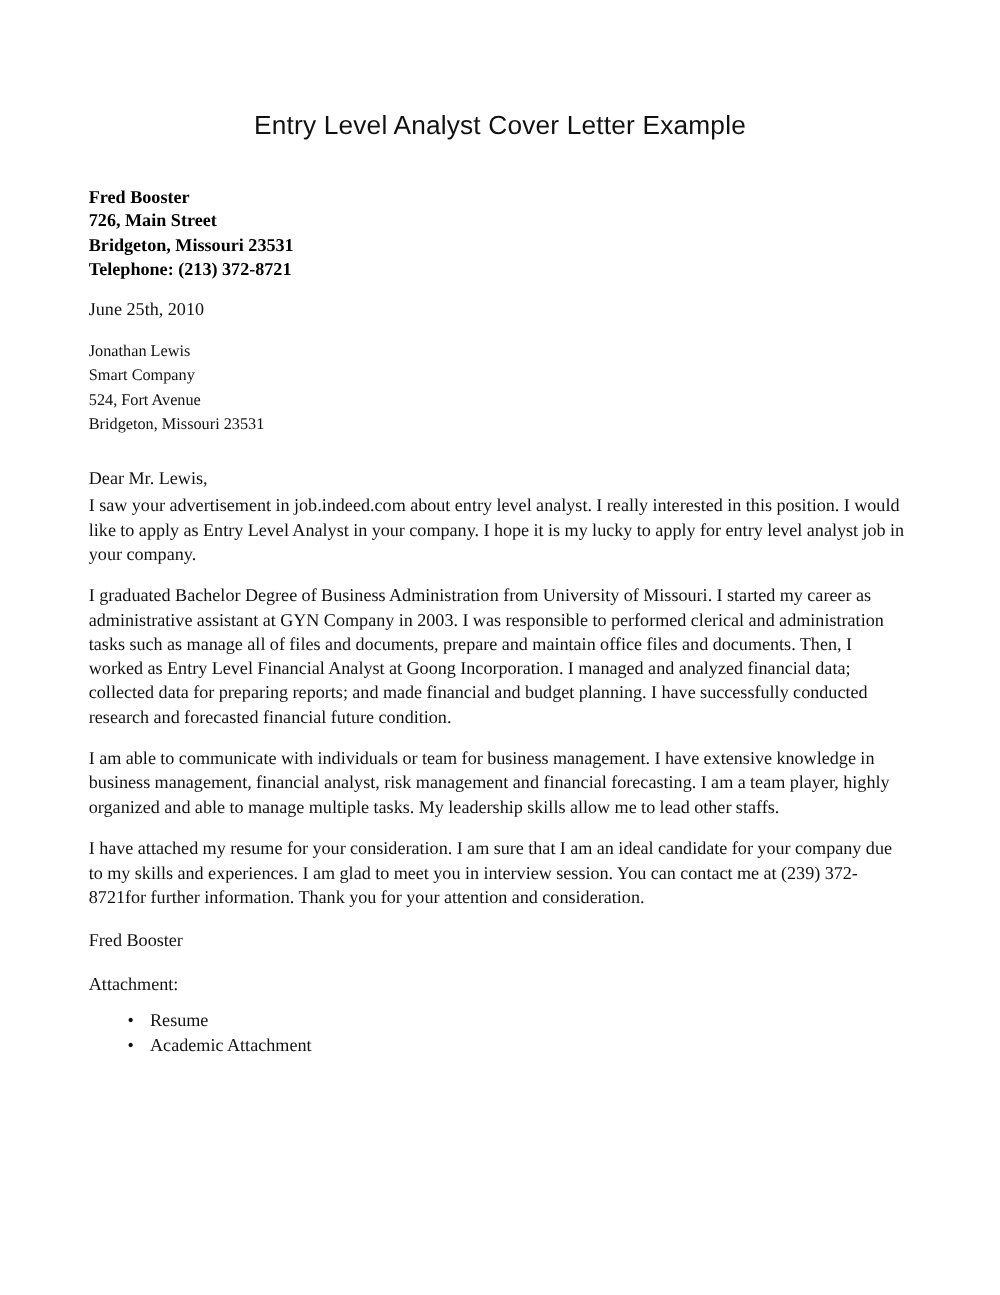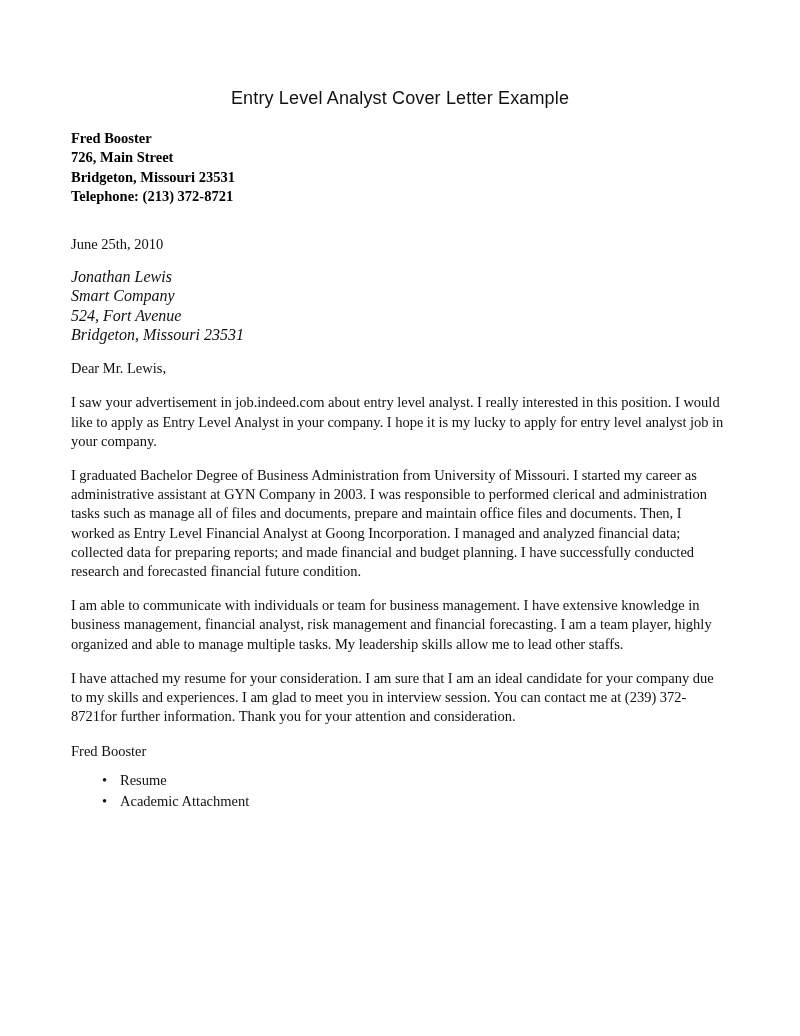--- a/index.html
+++ b/index.html
@@ -24,67 +24,66 @@
     background: #ffffff;
   }
 
   .doc-title {
     position: absolute;
     top: 88px;
     left: 0;
     width: 800px;
     text-align: center;
     font-family: "Liberation Sans", "DejaVu Sans", sans-serif;
-    font-size: 18px;
+    font-size: 21px;
     font-weight: 400;
     letter-spacing: 0.15px;
     color: #111111;
     line-height: 1.2;
   }
 
   .letter-body {
     position: absolute;
-    top: 129px;
+    top: 149px;
     left: 71px;
     width: 654px;
   }
 
   .sender-block {
     font-weight: bold;
     font-size: 14.5px;
     line-height: 19.3px;
     margin: 0 0 0 0;
     color: #000000;
   }
   .sender-block .line { display: block; white-space: pre; }
 
   .date-line {
     font-size: 14.5px;
     line-height: 19px;
-    margin-top: 29px;
+    margin-top: 13px;
   }
 
   .recipient-block {
-    font-size: 16px;
+    font-size: 13px;
     line-height: 19.3px;
     margin-top: 13px;
-    font-style: italic;
   }
   .recipient-block .line { display: block; }
 
   .salutation {
     font-size: 14.5px;
     line-height: 19px;
-    margin-top: 15px;
+    margin-top: 26px;
   }
 
   .para {
     font-size: 14.5px;
     line-height: 19.2px;
-    margin-top: 15px;
+    margin-top: 3px;
     text-align: left;
     word-spacing: -0.1px;
   }
 
   .closing {
     font-size: 14.5px;
     line-height: 19px;
     margin-top: 16px;
   }
   .signature {
@@ -145,20 +144,21 @@
     <div class="salutation">Dear Mr. Lewis,</div>
 
     <p class="para">I saw your advertisement in job.indeed.com about entry level analyst. I really interested in this position. I would like to apply as Entry Level Analyst in your company. I hope it is my lucky to apply for entry level analyst job in your company.</p>
     <p class="para">I graduated Bachelor Degree of Business Administration from University of Missouri. I started my career as administrative assistant at GYN Company in 2003. I was responsible to performed clerical and administration tasks such as manage all of files and documents, prepare and maintain office files and documents. Then, I worked as Entry Level Financial Analyst at Goong Incorporation. I managed and analyzed financial data; collected data for preparing reports; and made financial and budget planning. I have successfully conducted research and forecasted financial future condition.</p>
     <p class="para">I am able to communicate with individuals or team for business management. I have extensive knowledge in business management, financial analyst, risk management and financial forecasting. I am a team player, highly organized and able to manage multiple tasks. My leadership skills allow me to lead other staffs.</p>
     <p class="para">I have attached my resume for your consideration. I am sure that I am an ideal candidate for your company due to my skills and experiences. I am glad to meet you in interview session. You can contact me at (239) 372-8721for further information. Thank you for your attention and consideration.</p>
 
 
     <div class="signature">Fred Booster</div>
 
+    <div class="attachment-label">Attachment:</div>
 
     <ul class="attachment-list">
       <li>
         <span class="bullet">•</span>
         <span>Resume</span>
       </li>
       <li>
         <span class="bullet">•</span>
         <span>Academic Attachment</span>
       </li>

